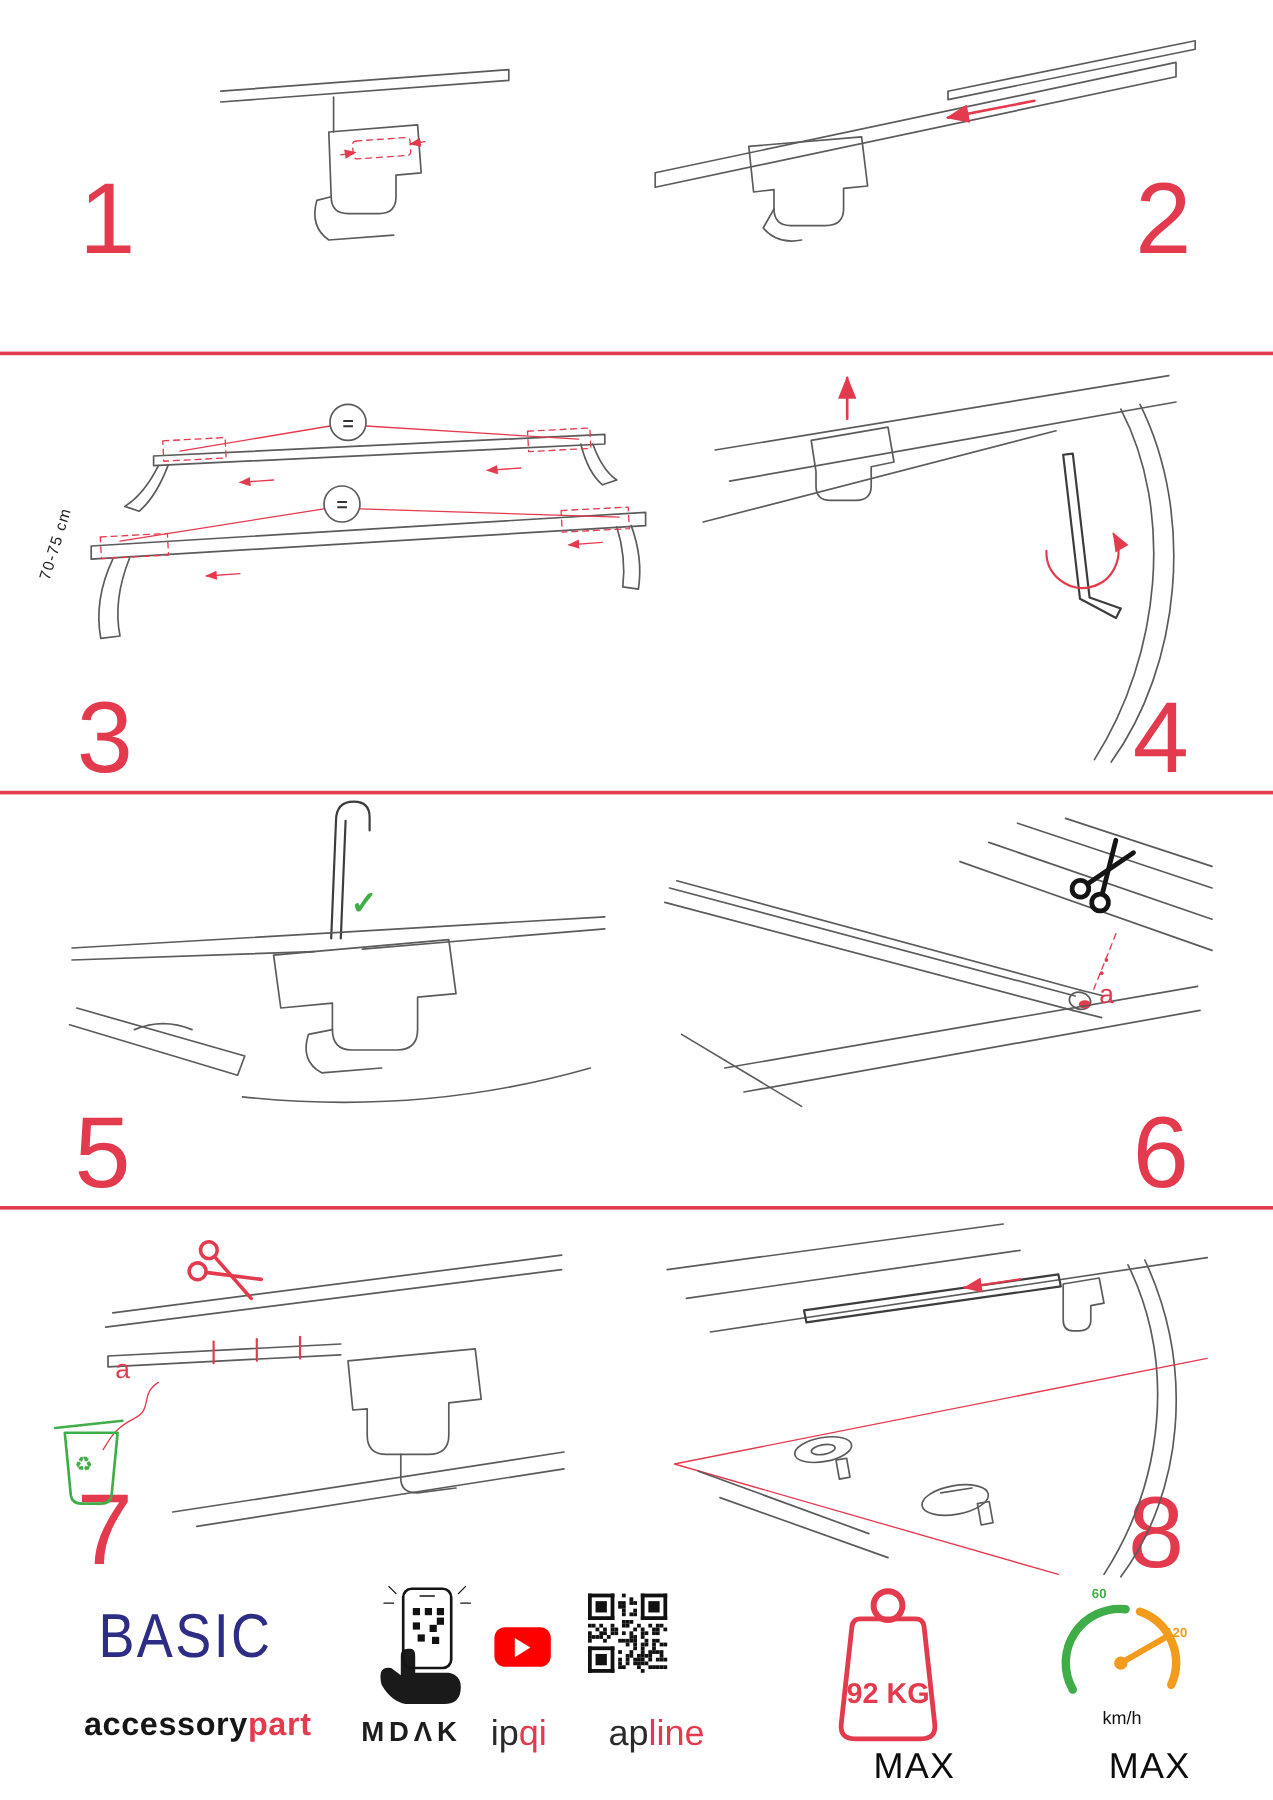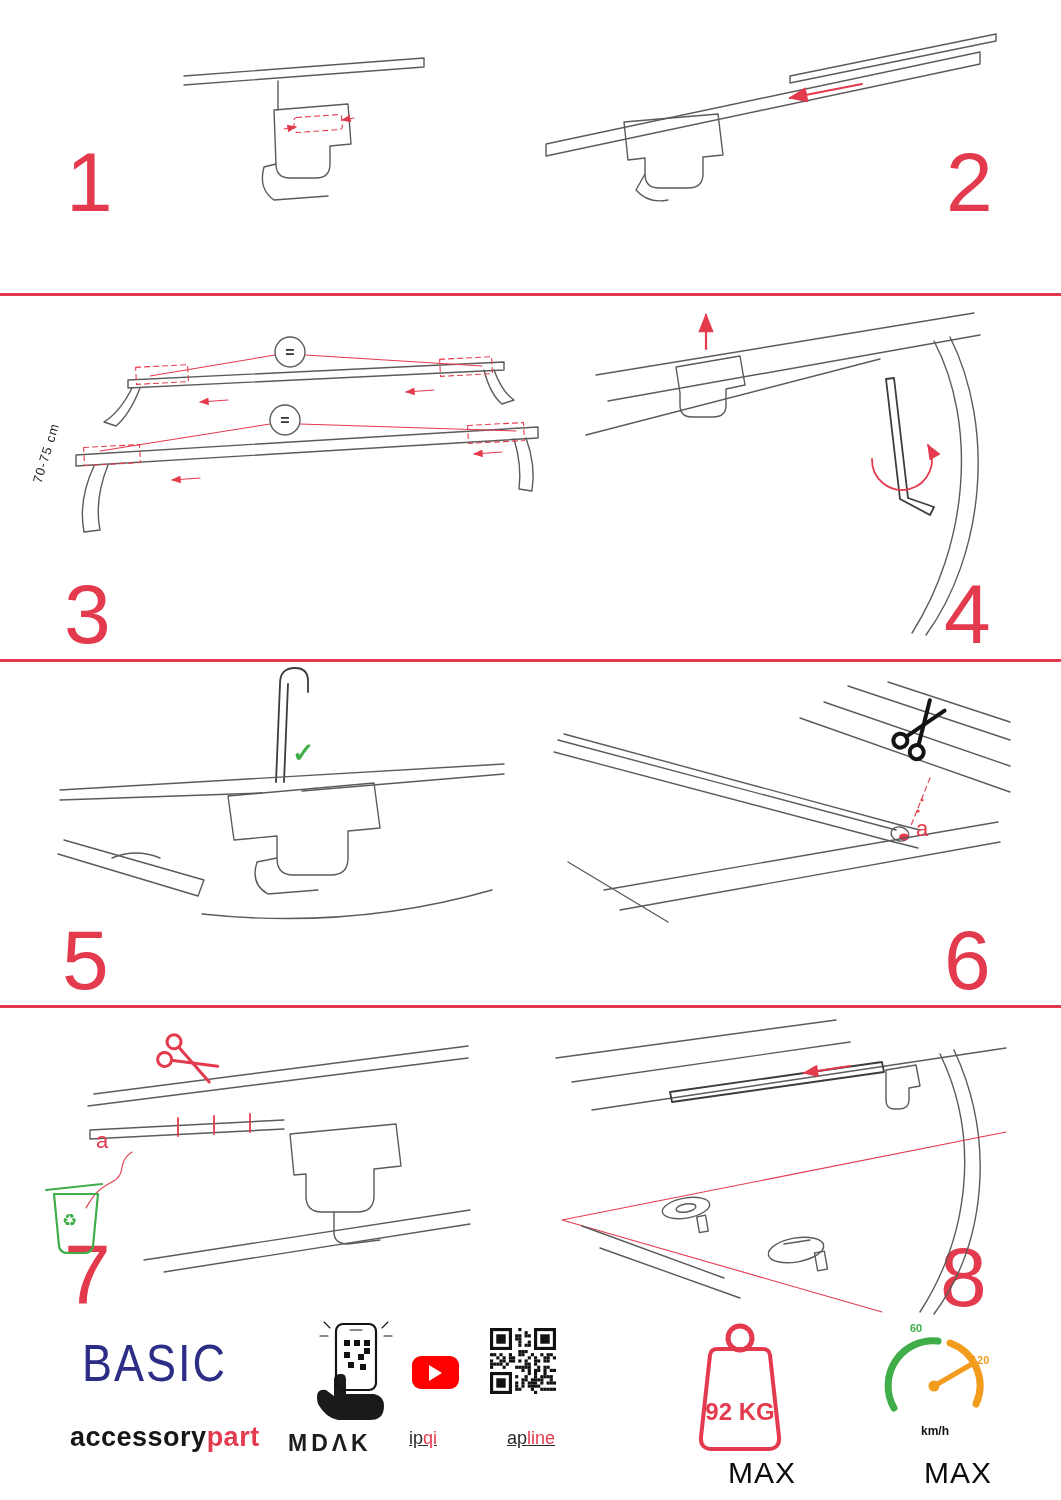--- a/index.html
+++ b/index.html
@@ -30,27 +30,27 @@
   .dim-label{position:absolute;font-size:13px;color:#222;letter-spacing:1px;white-space:nowrap;
              transform:rotate(-73deg);transform-origin:0 100%;}
   .letter-a{position:absolute;color:var(--accent);font-size:22px;line-height:1;}
   .check{position:absolute;color:var(--green);font-size:27px;font-weight:bold;line-height:1;}
   .recycle{position:absolute;color:var(--green);font-size:17px;line-height:1;}
   .brand{position:absolute;color:var(--blue);font-size:45px;font-weight:500;letter-spacing:2px;
          transform:scaleY(1.15);transform-origin:0 0;}
   .brand-sub{position:absolute;font-size:27px;font-weight:700;color:#161616;letter-spacing:0.5px;}
   .red{color:var(--accent);}
   .mdak{position:absolute;font-size:23px;letter-spacing:4px;font-weight:600;color:#1d1d1d;}
-  .duo{position:absolute;font-size:18px;font-weight:500;color:#2b2b2b;text-decoration:underline;}
+  .duo{position:absolute;font-size:30px;font-weight:500;color:#2b2b2b;}
   .yt{position:absolute;width:47px;height:33px;background:#ff0000;border-radius:9px;
       display:flex;align-items:center;justify-content:center;}
   .yt-tri{width:0;height:0;border-top:8px solid transparent;border-bottom:8px solid transparent;border-left:13px solid #fff;}
   .kg-label{position:absolute;width:112px;text-align:center;color:var(--accent);font-size:24px;font-weight:600;}
   .max-label{position:absolute;text-align:right;font-size:30px;color:#0c0c0c;font-weight:500;letter-spacing:1px;}
-  .kmh{position:absolute;width:114px;text-align:center;font-size:12px;font-weight:700;color:#111;}
+  .kmh{position:absolute;width:114px;text-align:center;font-size:15px;font-weight:400;color:#111;}
   .t-green{fill:var(--green);font-size:11px;font-weight:bold;}
   .t-orange{fill:var(--orange);font-size:11px;font-weight:bold;}
 </style>
 </head>
 <body>
 
 <div class="page">
 
   <svg width="0" height="0" style="position:absolute" aria-hidden="true">
     <defs>
@@ -207,21 +207,21 @@
         <rect x="52" y="20" width="6" height="6"></rect>
       <rect x="62" y="20" width="6" height="6"></rect>
         <rect x="42" y="32" width="6" height="6"></rect>
       <rect x="56" y="34" width="6" height="6"></rect>
         <rect x="62" y="28" width="6" height="6"></rect>
       <rect x="46" y="42" width="6" height="6"></rect>
         <rect x="58" y="44" width="6" height="6"></rect>
     </g>
     <path class="sblk thin" d="M28,8 L22,2 M26,16 L18,16 M80,8 L86,2 M82,16 L90,16"></path>
   </svg>
-  <span class="mdak" style="left:288px;top:1430px">MDΛK</span>
+  <span class="mdak" style="left:301px;top:1430px">MDΛK</span>
 
   <div class="yt" style="left:412px;top:1356px">
     <span class="yt-tri"></span>
   </div>
   <span class="duo" style="left:409px;top:1428px"><span>ip</span><span class="red">qi</span></span>
 
   <svg id="qr" class="illus" style="left:490px;top:1328px" width="66" height="66" viewBox="0 0 66 66">
       <rect x="0" y="0" width="22" height="3.142857142857143" fill="#111"></rect>
       <rect x="0" y="18.857142857142858" width="22" height="3.142857142857143" fill="#111"></rect>
       <rect x="0" y="0" width="3.142857142857143" height="22" fill="#111"></rect>

